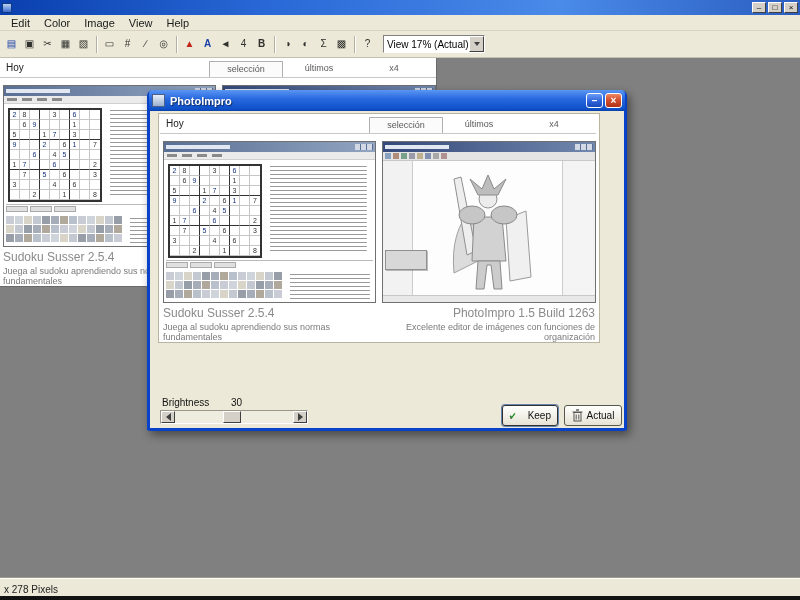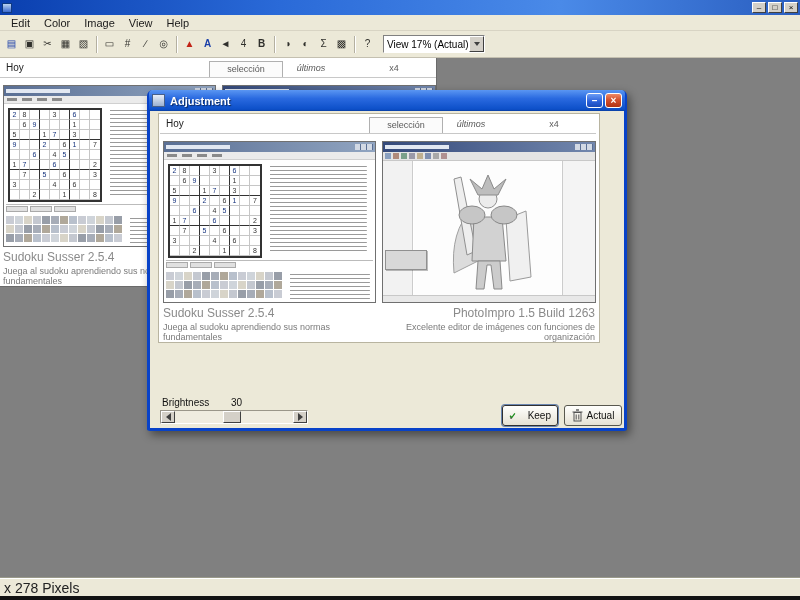--- a/index.html
+++ b/index.html
@@ -34,21 +34,21 @@
 
   
   .document{position:absolute;left:0;top:58px;width:436px;height:228px;background:#fff;
     border-right:1px solid #6a6a6a;border-bottom:1px solid #6a6a6a;}
 
   
   .page{position:absolute;left:0;top:0;width:436px;height:228px;background:#fff;overflow:hidden;font-family:"Liberation Sans",sans-serif;}
   .page-header{position:absolute;left:6px;top:4px;font-size:10px;color:#222;}
   .tab{position:absolute;top:3px;height:15px;line-height:15px;text-align:center;font-size:9px;color:#5a5a5a;}
   .tab-sel{left:209px;width:72px;border:1px solid #b0b0b0;background:#fbfbfb;}
-  .tab-2{left:288px;width:46px;font-style:italic;}
+  .tab-2{left:296px;width:46px;}
   .tab-3{left:380px;width:28px;}
   .page-rule{position:absolute;left:0;right:0;top:19px;border-top:1px solid #c8c8c8;}
   .app-shot{position:absolute;top:27px;height:162px;background:#fff;border:1px solid #707070;box-sizing:border-box;}
   .sudoku-shot{left:3px;width:213px;}
   .photo-shot{left:222px;width:214px;}
   .caption{position:absolute;top:192px;}
   .cap-left{left:3px;text-align:left;}
   .cap-right{right:1px;text-align:right;}
   .cap-title{font-size:12px;color:#8a8a8a;margin-bottom:2px;}
   .cap-desc{font-size:9px;color:#7a7a7a;line-height:10px;}
@@ -118,21 +118,21 @@
     border-color:#fff #404040 #404040 #fff;box-sizing:border-box;}
   .dlg-push{position:absolute;top:294px;height:21px;display:flex;align-items:center;justify-content:center;gap:4px;
     background:linear-gradient(#fffffd,#e6e2d4);border:1px solid #58584e;border-radius:3px;font-size:10px;
     font-family:inherit;color:#111;box-sizing:border-box;}
   .keep-btn{left:352px;width:56px;border:1px solid #303030;box-shadow:0 0 0 1px #6a86b0;gap:12px;}
   .discard-btn{left:414px;width:58px;}
 
   
   .statusbar{position:absolute;left:0;top:578px;width:800px;height:18px;background:#ece9d8;
     border-top:1px solid #fff;box-shadow:0 -1px 0 #9a9a8a;box-sizing:border-box;}
-  .status-text{font-size:14px;color:#222;line-height:17px;padding-left:4px;display:inline-block;}
+  .status-text{font-size:10px;color:#222;line-height:17px;padding-left:4px;display:inline-block;}
   .bottom-strip{position:absolute;left:0;top:596px;width:800px;height:4px;background:#121212;}
 </style>
 </head>
 <body>
 
 <div class="screen">
 
   <div class="titlebar">
     <span class="app-icon"></span>
     <span class="win-btns">
@@ -381,21 +381,21 @@
         <div class="cap-title">PhotoImpro 1.5 Build 1263</div>
         <div class="cap-desc">Excelente editor de imágenes con funciones de</div>
         <div class="cap-desc">organización</div>
       </div>
     </div>
   </div>
 
   <div class="dialog">
     <div class="dlg-titlebar">
       <span class="dlg-icon"></span>
-      <span class="dlg-title">Adjustment</span>
+      <span class="dlg-title">PhotoImpro</span>
       <span class="dlg-btns">
         <button class="dlg-btn dlg-min">–</button>
         <button class="dlg-btn dlg-close">×</button>
       </span>
     </div>
     <div class="dlg-body">
       <div class="preview">
         <div class="page">
           <div class="page-header">Hoy</div>
           <span class="tab tab-sel">selección</span>

